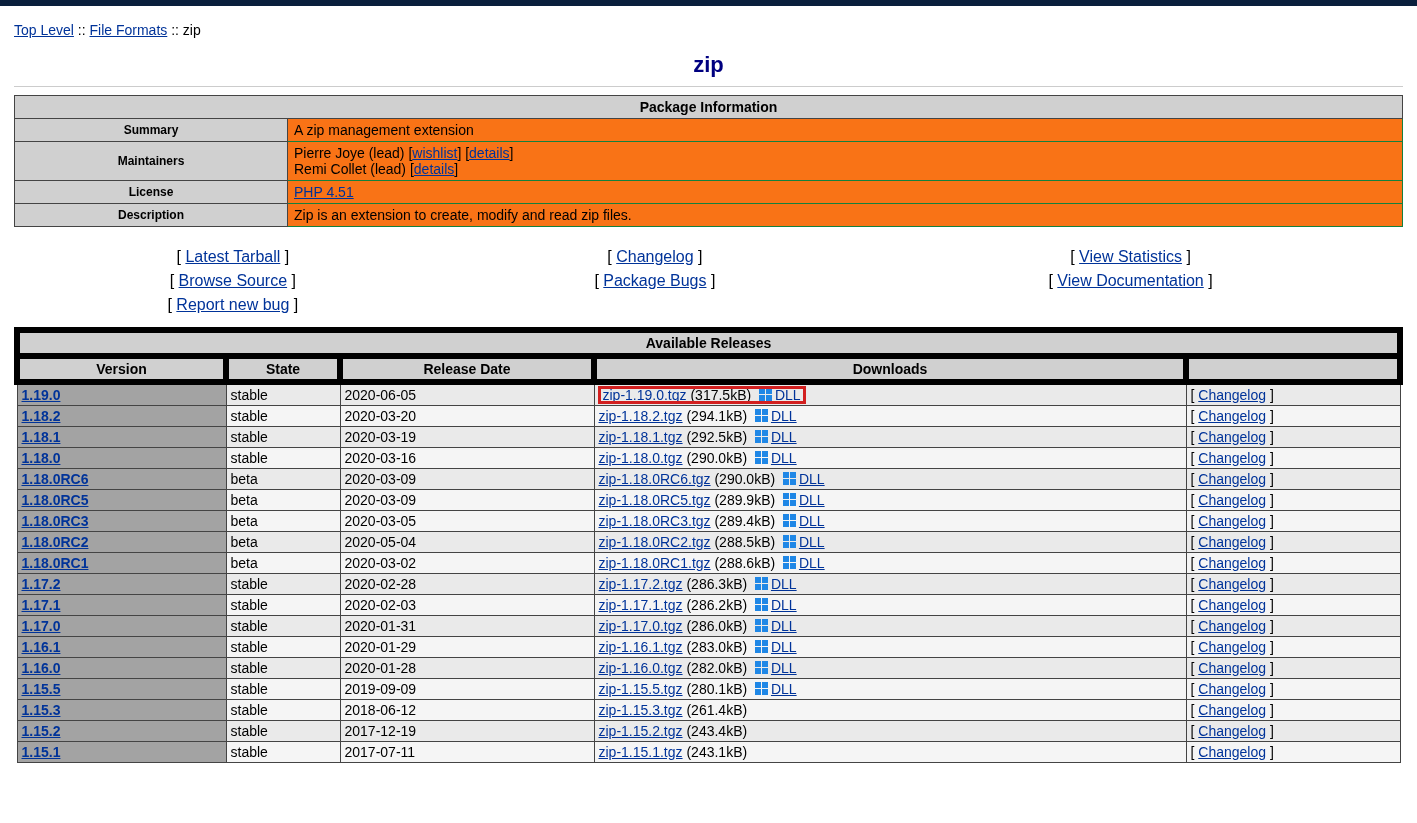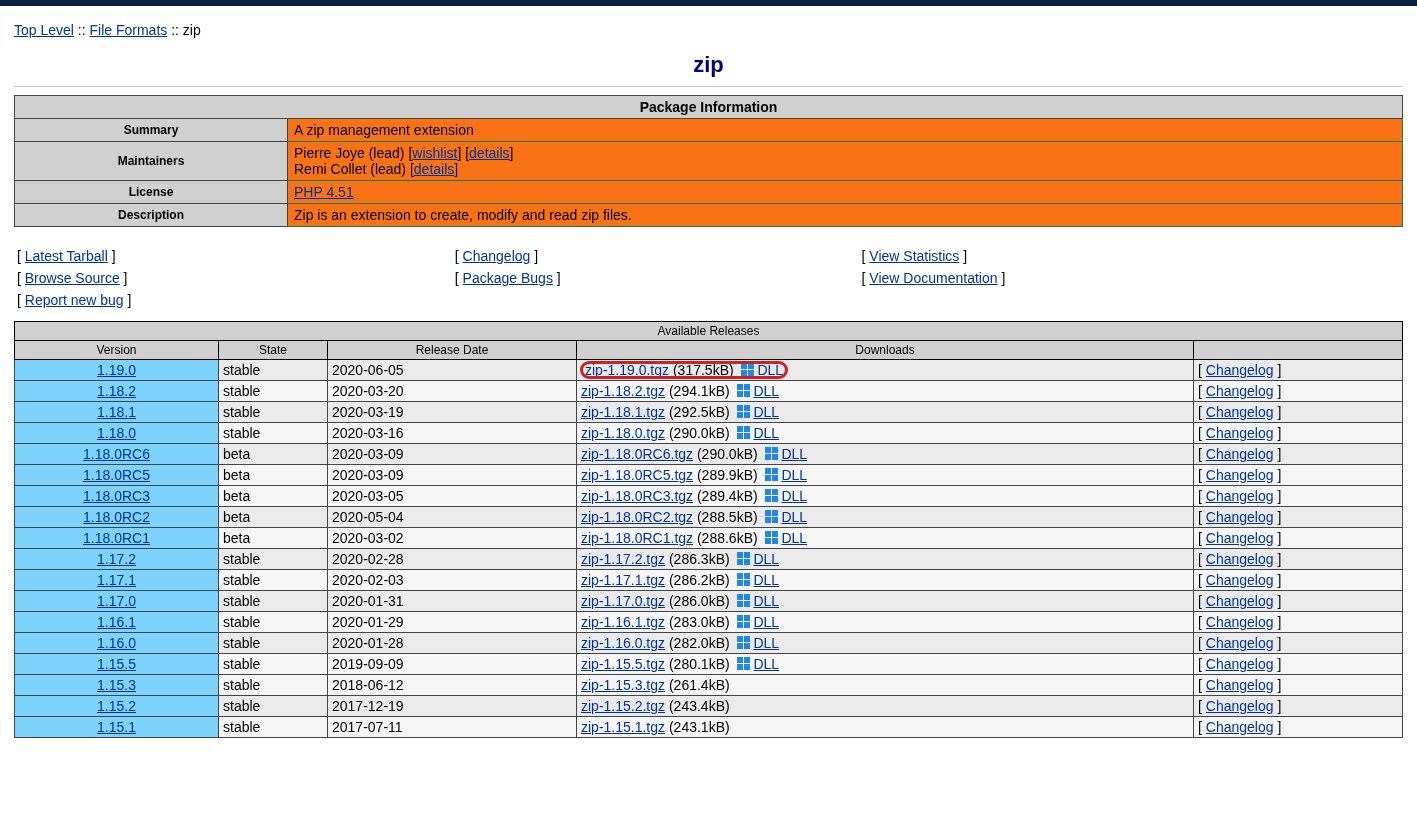--- a/index.html
+++ b/index.html
@@ -9,28 +9,28 @@
 hr{border:none;border-top:1px solid #ccc;margin:8px 0}
 h2.center{text-align:center;font-size:22px;color:#000080;margin:14px 0 8px}
 .bc{margin:2px 0 6px}
 .bc a{font-size:14px}
 table{border-collapse:collapse;width:100%}
 .info{border:1px solid #999}
 .info th{background:#d0d0d0;border:1px solid #444;padding:3px 6px;font-weight:bold;font-size:14px;text-align:center}
 .info td.lab{background:#d0d0d0;border:1px solid #444;padding:3px 6px;font-weight:bold;text-align:center;width:260px;font-size:12px}
 .info td.val{background:#f97316;border:1px solid #15803d;padding:3px 6px}
 .links{width:100%;margin:18px 0 10px}
-.links td{font-size:14px;padding:3px}
+.links td{text-align:center;font-size:16px;padding:3px}
 .rel{border:1px solid #444}
-.rel th{background:#d0d0d0;border:1px solid #000000;padding:2px 4px;font-weight:normal;text-align:center;font-size:12px}
+.rel th{background:#d0d0d0;border:6px solid #000000;padding:2px 4px;font-weight:bold;text-align:center;font-size:14px}
 .rel td{border:1px solid #444;padding:2px 4px;font-size:14px}
-.rel .ver{background:#7dd3fc;font-weight:normal;text-align:center}
+.rel .ver{background:#a3a3a3;font-weight:bold;text-align:left}
 .rel .odd td:not(.ver){background:#eaeaea}
 .rel .even td:not(.ver){background:#f5f5f5}
-.highlight{outline:3px solid #d21f1f;outline-offset:-2px;border-radius:8px;display:inline-block;padding:0 4px}
+.highlight{outline:3px solid #d21f1f;outline-offset:-2px;border-radius:0;display:inline-block;padding:0 4px}
 .winicon{display:inline-block;width:14px;height:14px;vertical-align:-2px;margin-right:2px}
 .winicon span{display:block;float:left;width:6px;height:6px;margin:0 1px 1px 0;background:#1f87e6}
 .watermark{position:absolute;right:10px;top:795px;font-size:14px;color:rgba(128,128,128,.35);pointer-events:none}
 </style>
 </head>
 <body>
 
 <div class="wrap">
   <div class="bc">
     <a href="#">Top Level</a>

